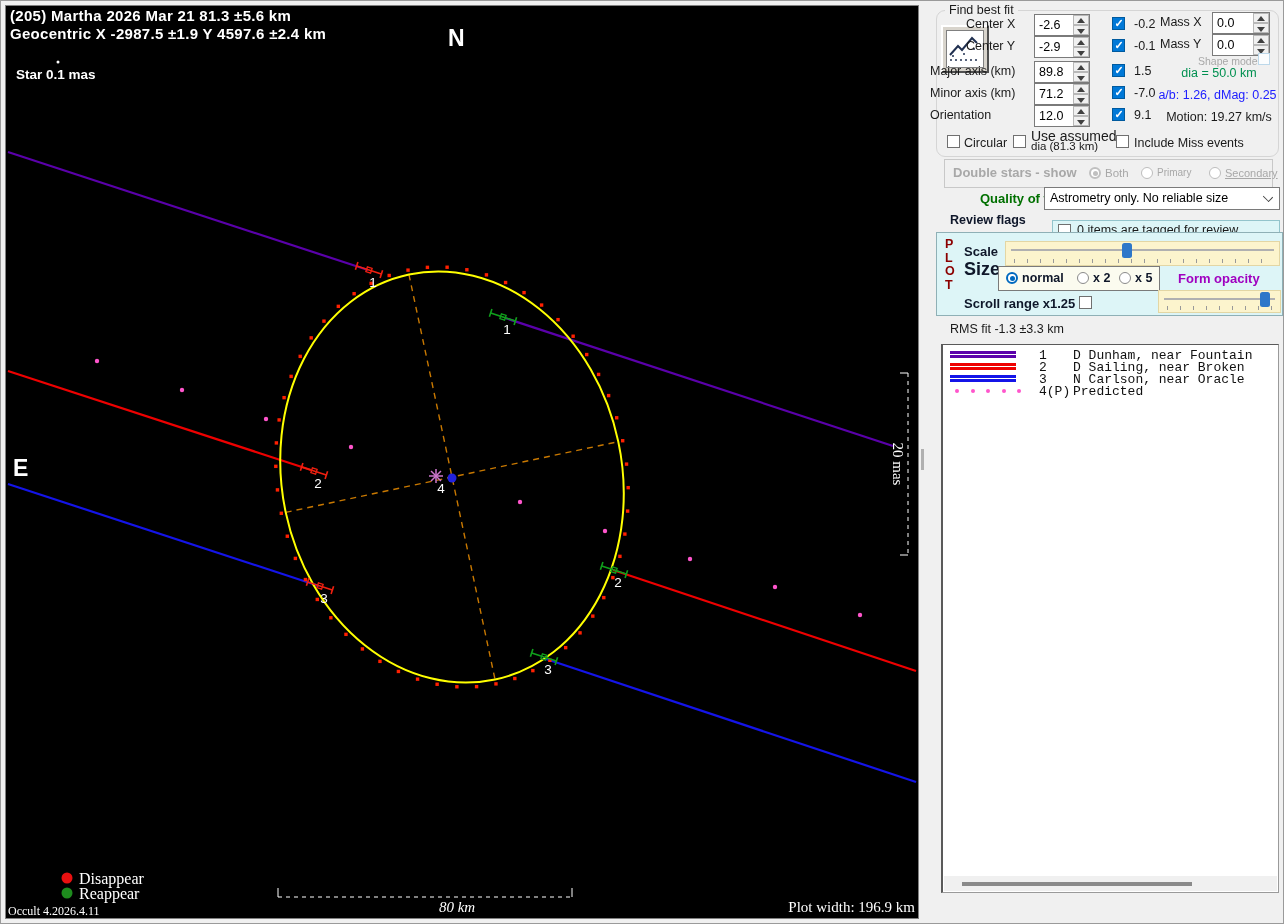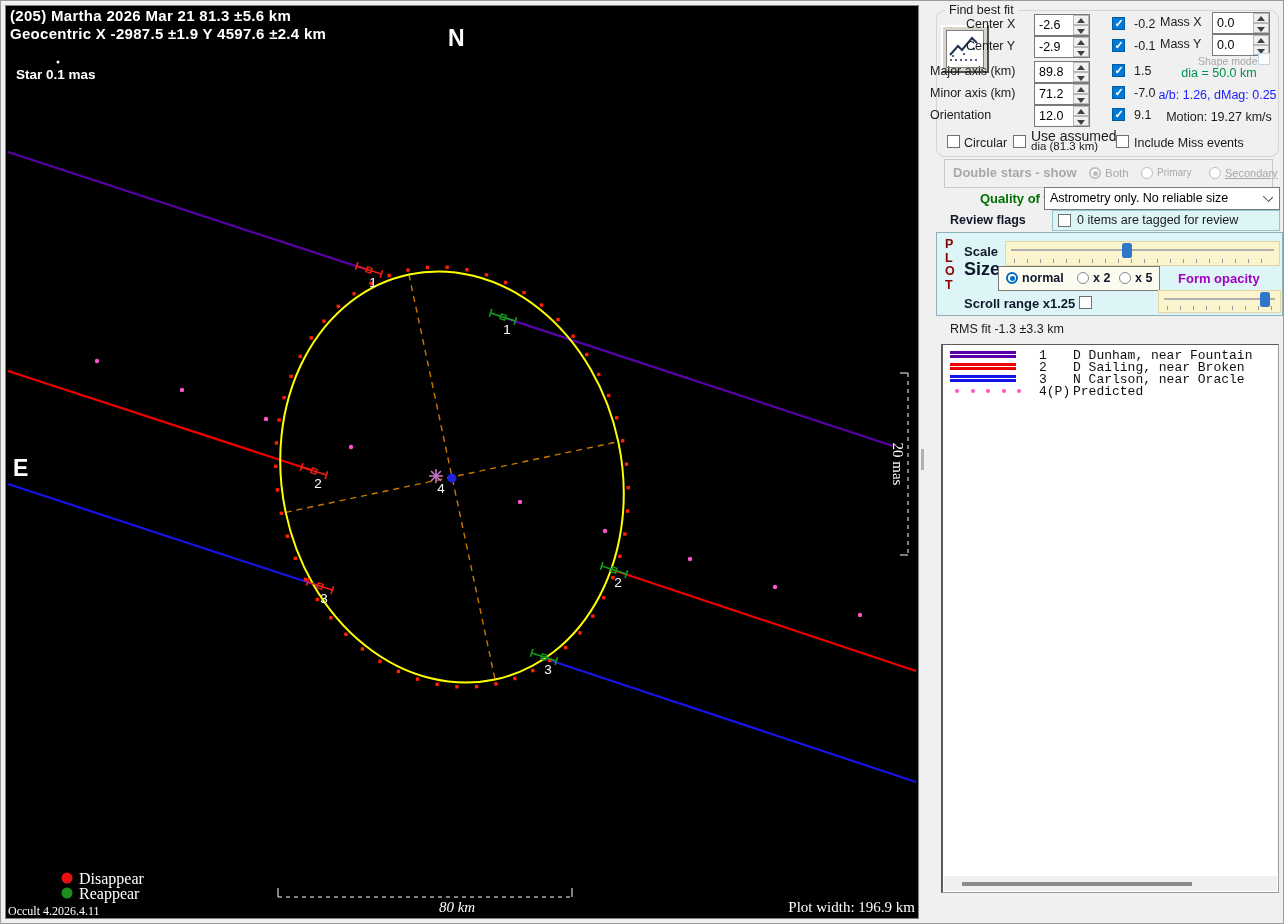--- a/index.html
+++ b/index.html
@@ -350,21 +350,21 @@
       <div class="abs lbl graytxt" style="left:280px;top:7px;font-size:11px;text-decoration:underline;">Secondary</div>
     </div>
 
     <div class="abs lbl rt green" style="left:980px;top:191px;width:110px;font-size:13px;">Quality of the fit</div>
     <div class="dropdown" style="left:1044px;top:187px;width:234px;height:21px;">
       <span class="dval">Astrometry only. No reliable size</span>
       <span class="chev"></span>
     </div>
 
     <div class="abs lbl rt maroon" style="left:950px;top:213px;width:90px;">Review flags</div>
-    <div class="abs cyan" style="left:1052px;top:210px;width:226px;height:19px;border:1px solid #93c4cc;">
+    <div class="abs cyan" style="left:1052px;top:220px;width:226px;height:19px;border:1px solid #93c4cc;">
       <span class="cb" style="left:5px;top:3px;"></span>
       <div class="abs lbl" style="left:24px;top:2px;">0 items are tagged for review</div>
     </div>
 
     <div class="abs cyan" style="left:936px;top:232px;width:345px;height:82px;border:1px solid #8fb0b6;">
       <div class="abs" style="left:8px;top:5px;">
         <span class="pletter">P</span>
         <span class="pletter">L</span>
         <span class="pletter">O</span>
         <span class="pletter">T</span>

